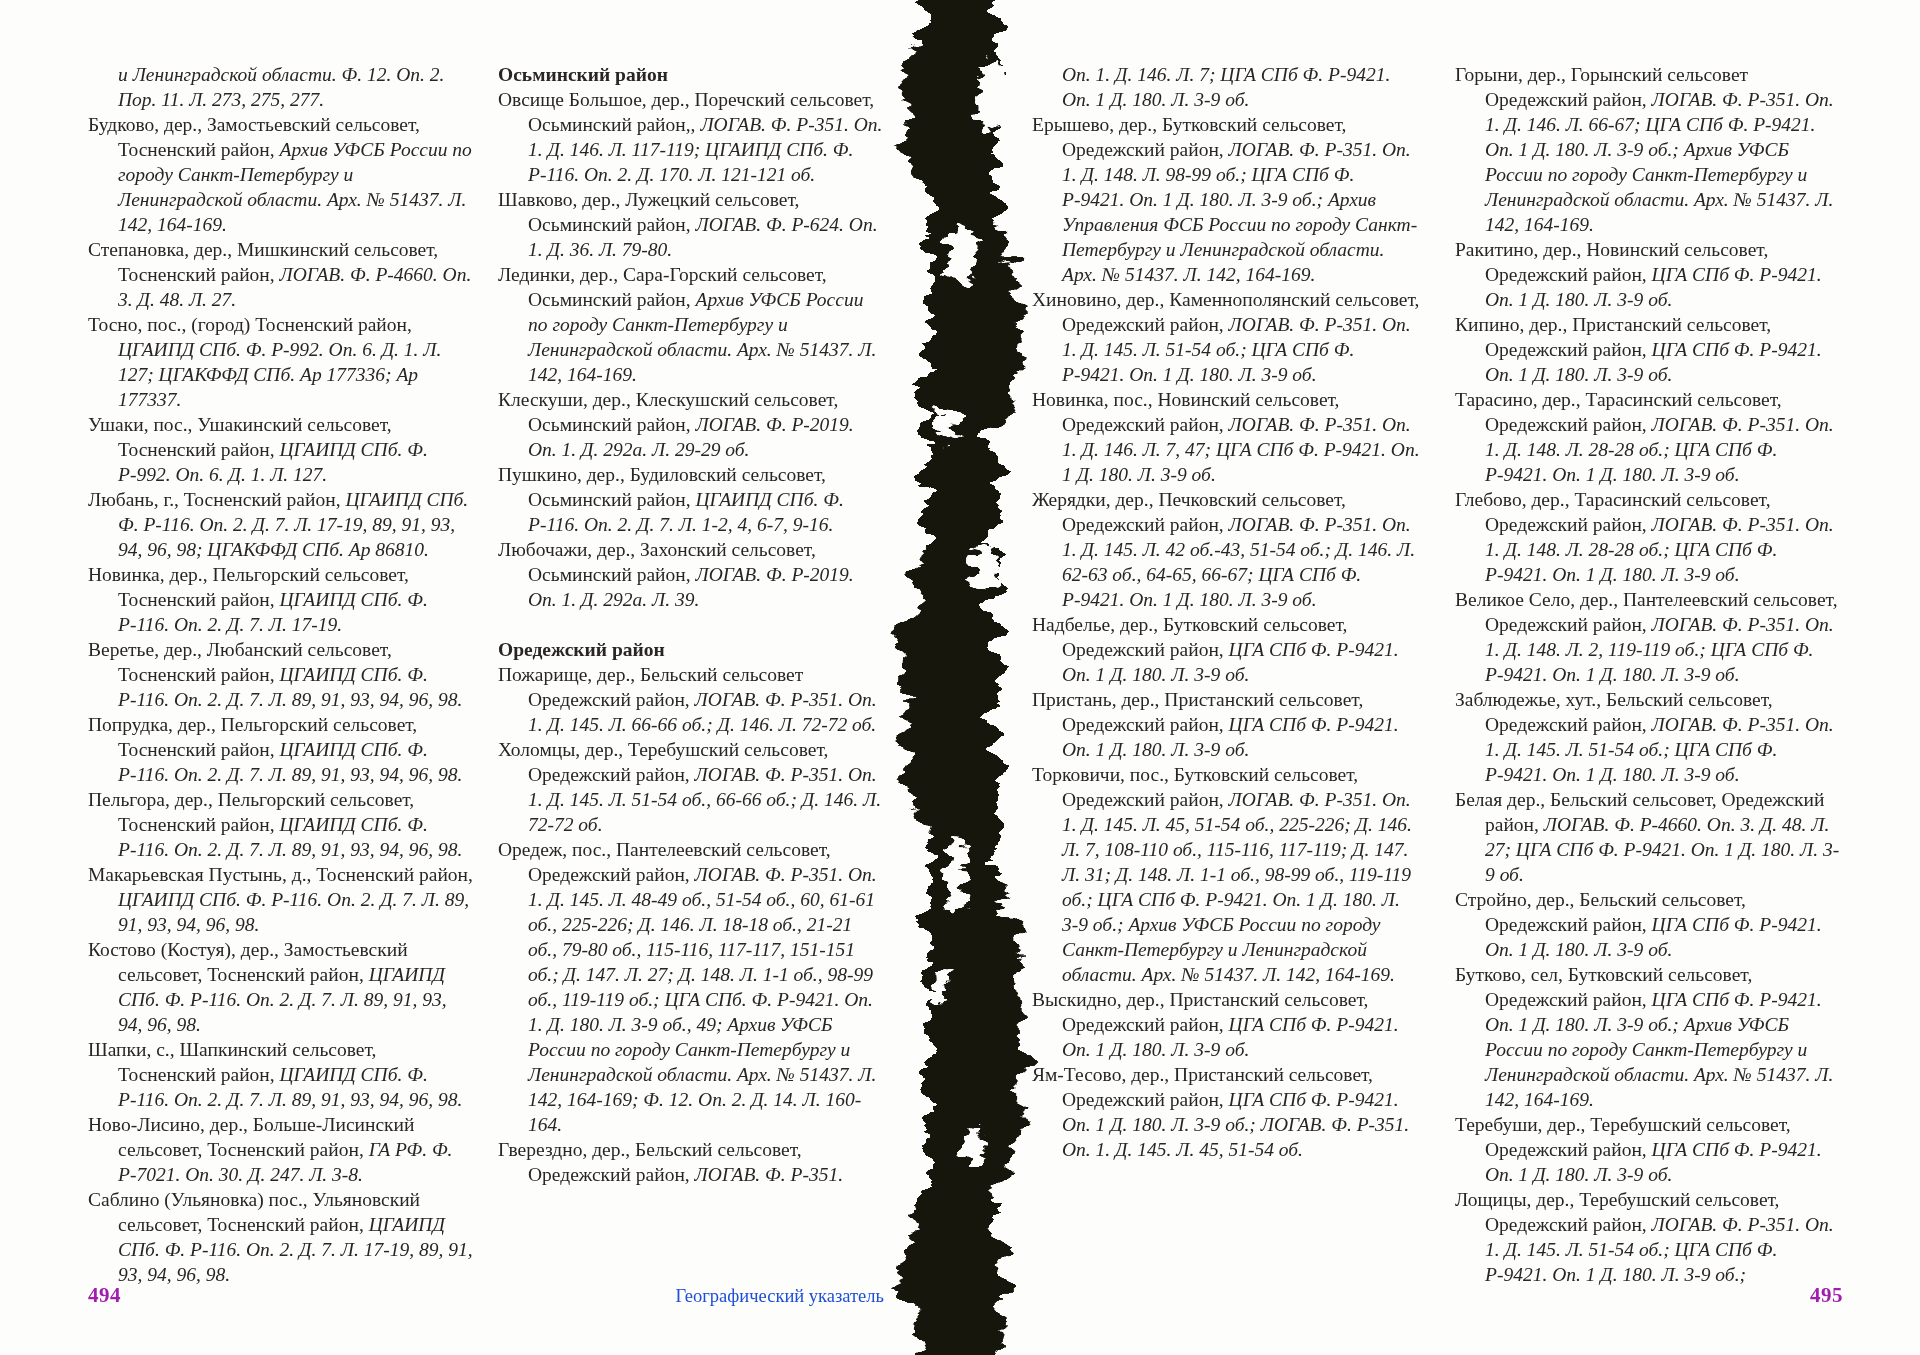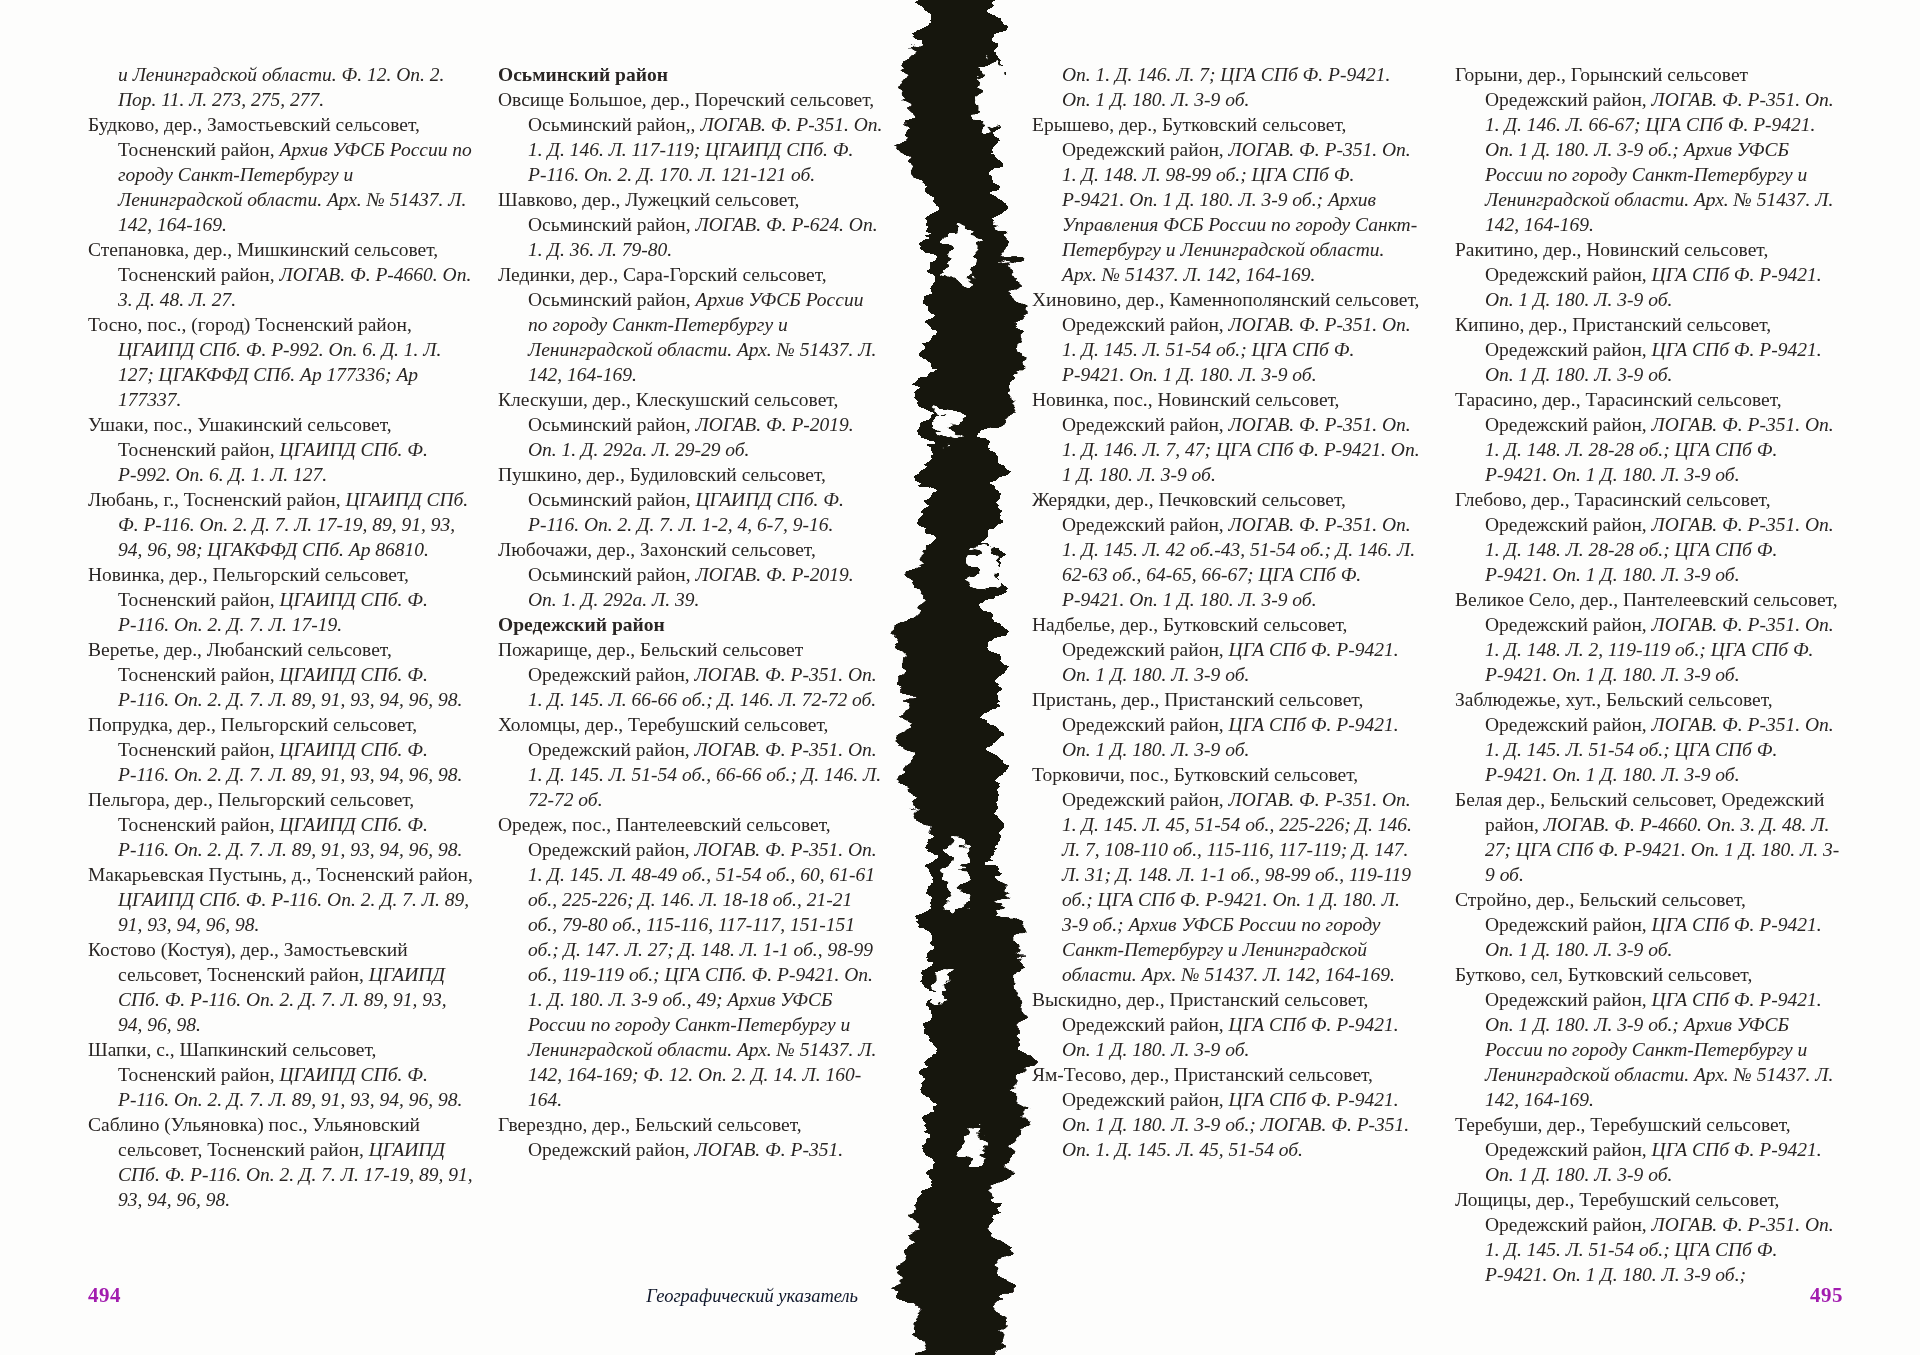--- a/index.html
+++ b/index.html
@@ -30,21 +30,21 @@
     text-align: left;
   }
   .entry.cont { text-indent: 0; }
   .ital { font-style: italic; }
   .heading {
     font-weight: bold;
     font-size: 19.5px;
     line-height: 25px;
     margin: 0;
   }
-  .heading.spaced { }
+  .heading.spaced { margin-top: 25px; }
 
   
   .gutter {
     position: absolute; left: 884px; top: 0;
     width: 158px; height: 1355px;
     pointer-events: none;
   }
 
   
   .pagenum {
@@ -52,25 +52,24 @@
     font-size: 21px; font-weight: bold;
     color: #a21caf;
     letter-spacing: 0.5px;
     text-align: right;
   }
   .pagenum-left  { left: 88px;  top: 1283px; }
   .pagenum-right { right: 77px; top: 1283px; }
   .running-title {
     position: absolute;
     top: 1286px;
-    left: 472px; width: 386px;
+    left: 498px; width: 386px;
     text-align: right;
     font-size: 18.5px;
-    color: #0f172a;
-    font-style: italic;
+    color: #1d4ed8;
   }
 </style>
 </head>
 <body>
 
 <div class="spread">
 
   <div class="page page-left">
     <div class="cols">
       <div class="col">
@@ -80,20 +79,21 @@
           <p class="entry"><span class="rom">Тосно, пос., (город) Тосненский район, </span><span class="ital">ЦГАИПД СПб. Ф. Р-992. Оп. 6. Д. 1. Л. 127; ЦГАКФФД СПб. Ар 177336; Ар 177337.</span></p>
           <p class="entry"><span class="rom">Ушаки, пос., Ушакинский сельсовет, Тосненский район, </span><span class="ital">ЦГАИПД СПб. Ф. Р-992. Оп. 6. Д. 1. Л. 127.</span></p>
           <p class="entry"><span class="rom">Любань, г., Тосненский район, </span><span class="ital">ЦГАИПД СПб. Ф. Р-116. Оп. 2. Д. 7. Л. 17-19, 89, 91, 93, 94, 96, 98; ЦГАКФФД СПб. Ар 86810.</span></p>
           <p class="entry"><span class="rom">Новинка, дер., Пельгорский сельсовет, Тосненский район, </span><span class="ital">ЦГАИПД СПб. Ф. Р-116. Оп. 2. Д. 7. Л. 17-19.</span></p>
           <p class="entry"><span class="rom">Веретье, дер., Любанский сельсовет, Тосненский район, </span><span class="ital">ЦГАИПД СПб. Ф. Р-116. Оп. 2. Д. 7. Л. 89, 91, 93, 94, 96, 98.</span></p>
           <p class="entry"><span class="rom">Попрудка, дер., Пельгорский сельсовет, Тосненский район, </span><span class="ital">ЦГАИПД СПб. Ф. Р-116. Оп. 2. Д. 7. Л. 89, 91, 93, 94, 96, 98.</span></p>
           <p class="entry"><span class="rom">Пельгора, дер., Пельгорский сельсовет, Тосненский район, </span><span class="ital">ЦГАИПД СПб. Ф. Р-116. Оп. 2. Д. 7. Л. 89, 91, 93, 94, 96, 98.</span></p>
           <p class="entry"><span class="rom">Макарьевская Пустынь, д., Тосненский район, </span><span class="ital">ЦГАИПД СПб. Ф. Р-116. Оп. 2. Д. 7. Л. 89, 91, 93, 94, 96, 98.</span></p>
           <p class="entry"><span class="rom">Костово (Костуя), дер., Замостьевский сельсовет, Тосненский район, </span><span class="ital">ЦГАИПД СПб. Ф. Р-116. Оп. 2. Д. 7. Л. 89, 91, 93, 94, 96, 98.</span></p>
           <p class="entry"><span class="rom">Шапки, с., Шапкинский сельсовет, Тосненский район, </span><span class="ital">ЦГАИПД СПб. Ф. Р-116. Оп. 2. Д. 7. Л. 89, 91, 93, 94, 96, 98.</span></p>
+          <p class="entry"><span class="rom">Ново-Лисино, дер., Больше-Лисинский сельсовет, Тосненский район, </span><span class="ital">ГА РФ. Ф. Р-7021. Оп. 30. Д. 247. Л. 3-8.</span></p>
           <p class="entry"><span class="rom">Саблино (Ульяновка) пос., Ульяновский сельсовет, Тосненский район, </span><span class="ital">ЦГАИПД СПб. Ф. Р-116. Оп. 2. Д. 7. Л. 17-19, 89, 91, 93, 94, 96, 98.</span></p>
         </div>
       <div class="col">
           <div class="heading">Осьминский район</div>
           <p class="entry"><span class="rom">Овсище Большое, дер., Поречский сельсовет, Осьминский район,, </span><span class="ital">ЛОГАВ. Ф. Р-351. Оп. 1. Д. 146. Л. 117-119; ЦГАИПД СПб. Ф. Р-116. Оп. 2. Д. 170. Л. 121-121 об.</span></p>
           <p class="entry"><span class="rom">Шавково, дер., Лужецкий сельсовет, Осьминский район, </span><span class="ital">ЛОГАВ. Ф. Р-624. Оп. 1. Д. 36. Л. 79-80.</span></p>
           <p class="entry"><span class="rom">Лединки, дер., Сара-Горский сельсовет, Осьминский район, </span><span class="ital">Архив УФСБ России по городу Санкт-Петербургу и Ленинградской области. Арх. № 51437. Л. 142, 164-169.</span></p>
           <p class="entry"><span class="rom">Клескуши, дер., Клескушский сельсовет, Осьминский район, </span><span class="ital">ЛОГАВ. Ф. Р-2019. Оп. 1. Д. 292а. Л. 29-29 об.</span></p>
           <p class="entry"><span class="rom">Пушкино, дер., Будиловский сельсовет, Осьминский район, </span><span class="ital">ЦГАИПД СПб. Ф. Р-116. Оп. 2. Д. 7. Л. 1-2, 4, 6-7, 9-16.</span></p>
           <p class="entry"><span class="rom">Любочажи, дер., Захонский сельсовет, Осьминский район, </span><span class="ital">ЛОГАВ. Ф. Р-2019. Оп. 1. Д. 292а. Л. 39.</span></p>

